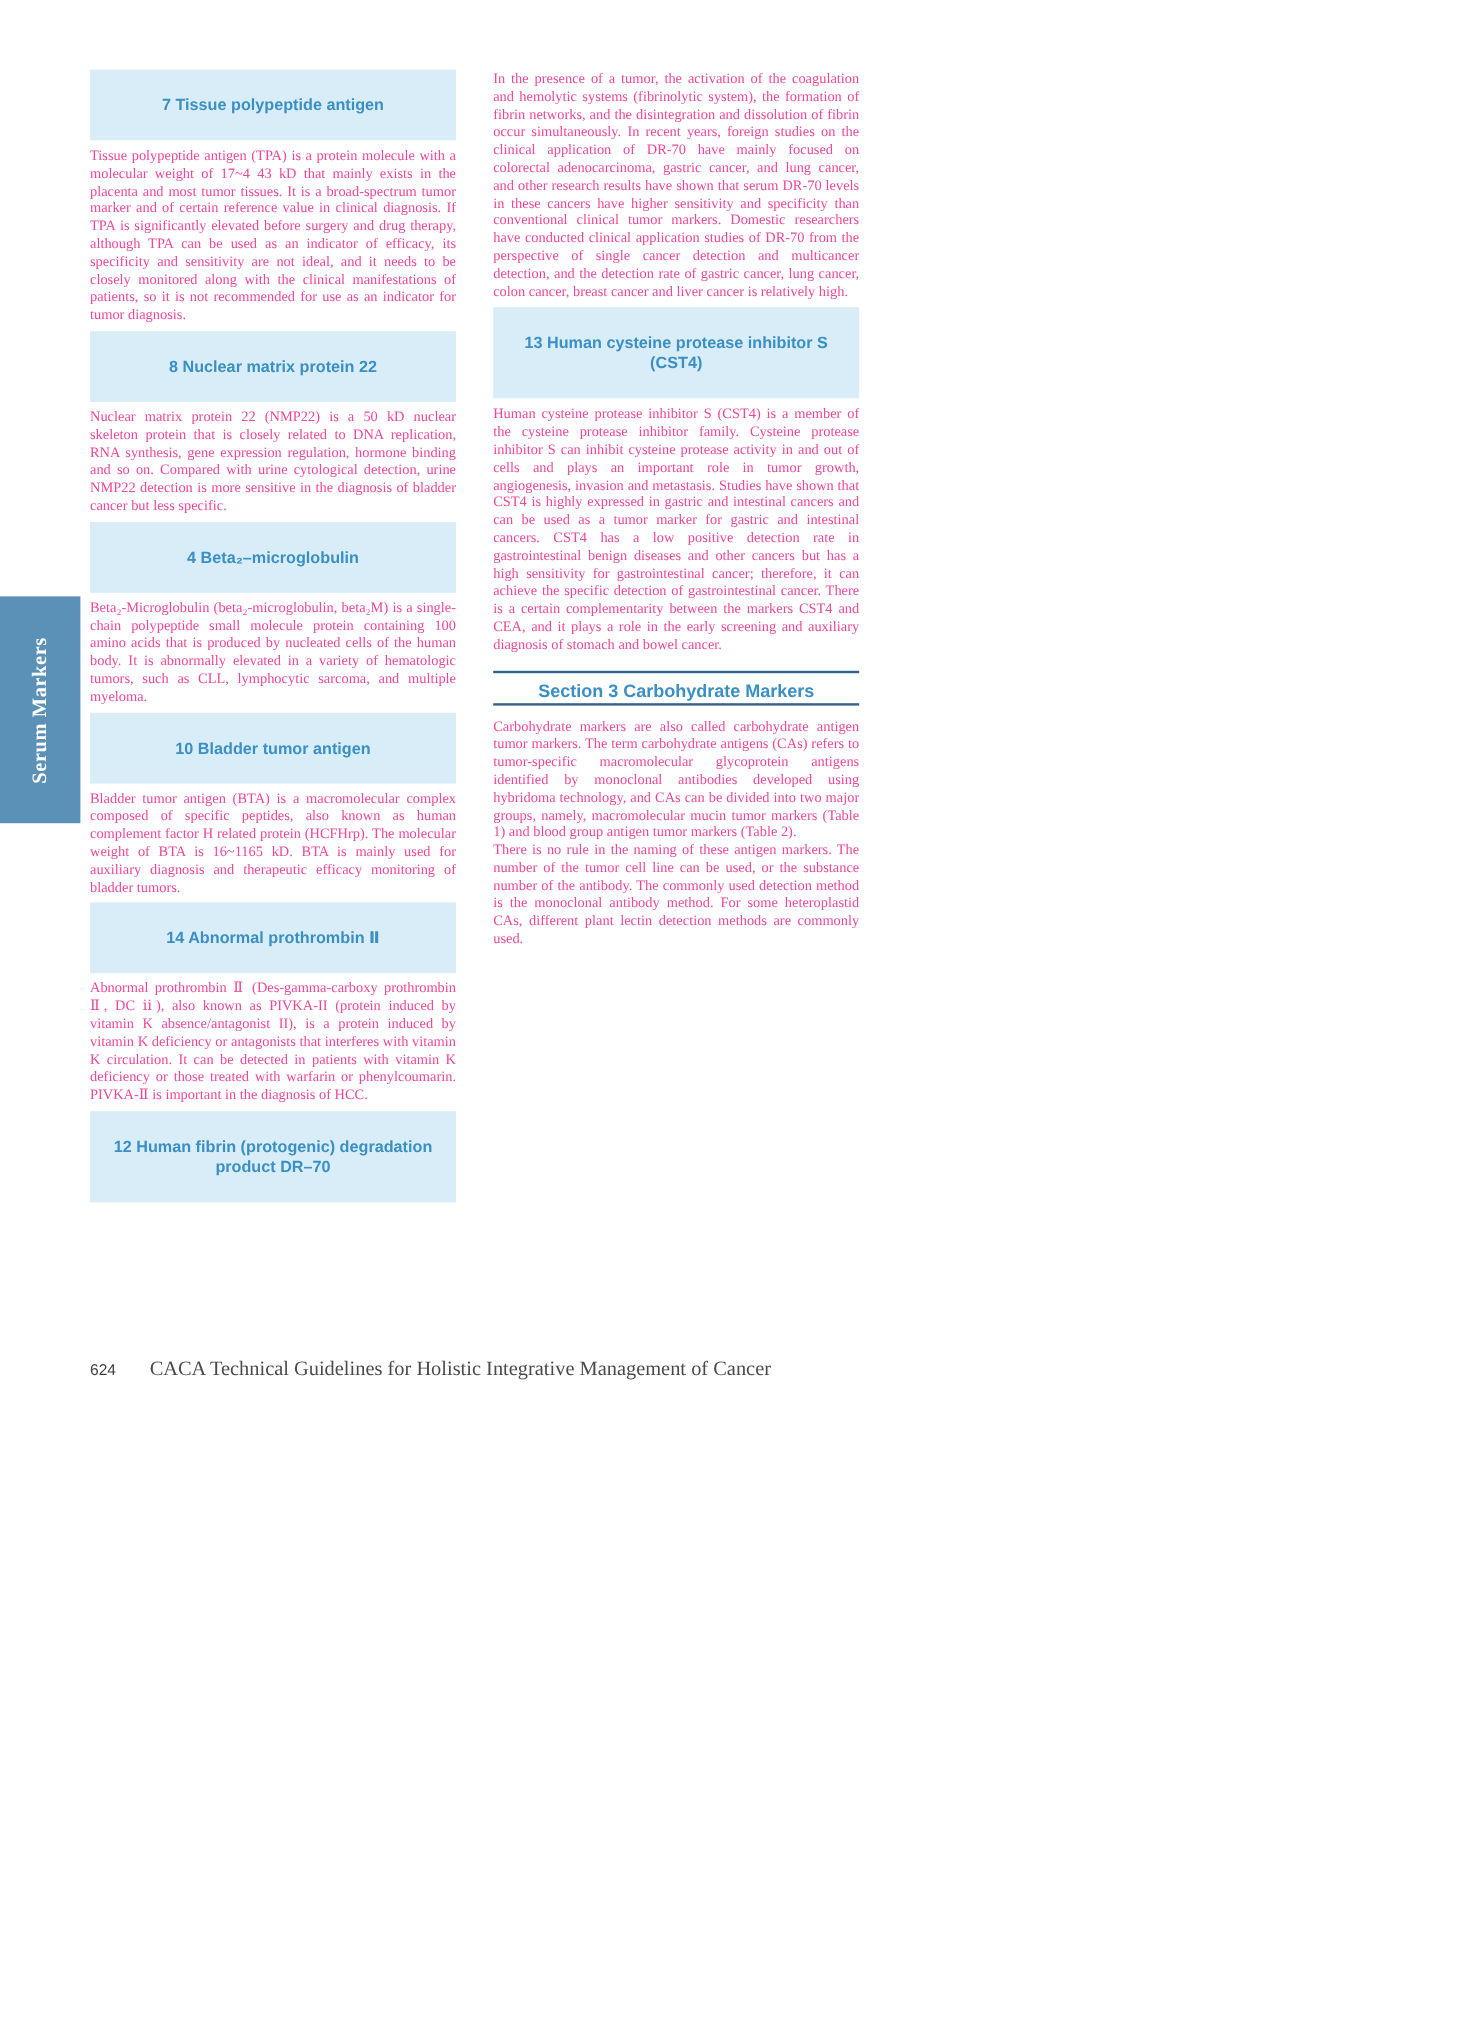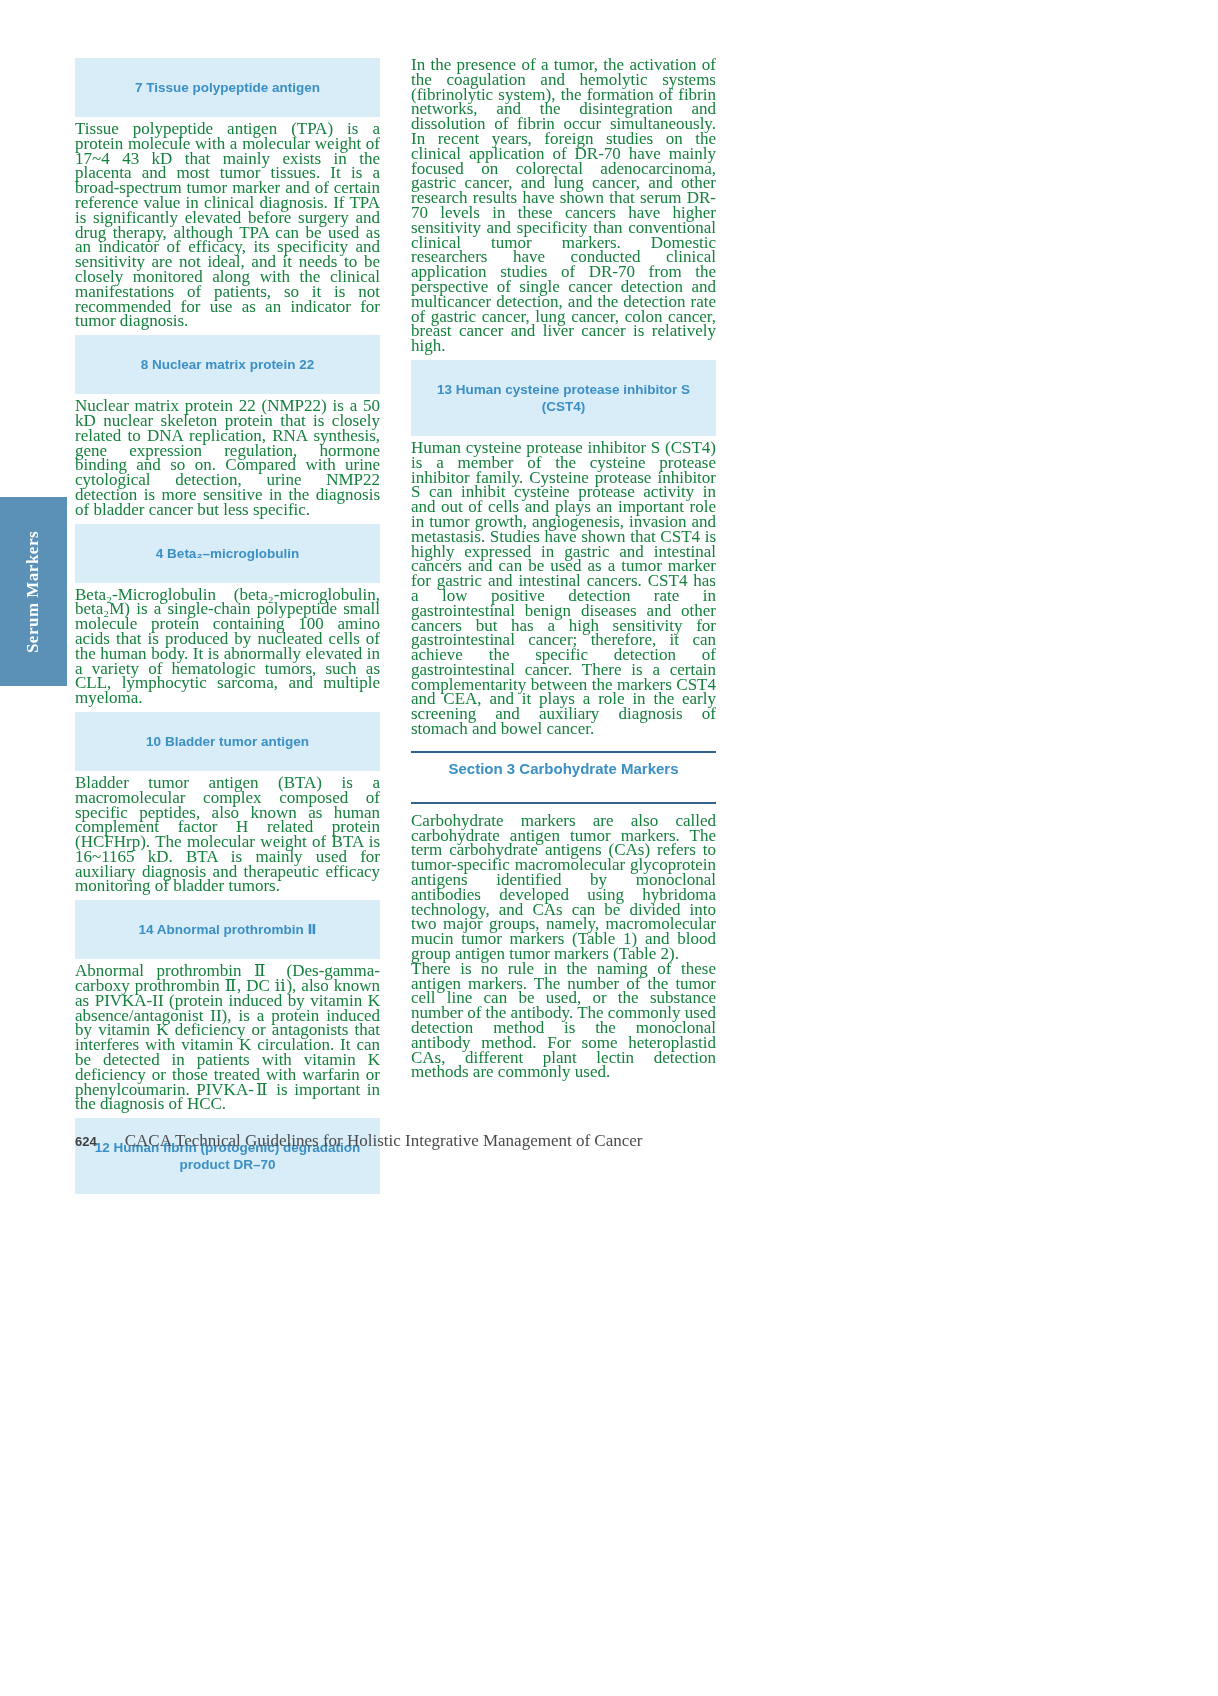--- a/index.html
+++ b/index.html
@@ -21,28 +21,28 @@
     font-family:"Liberation Sans","DejaVu Sans",sans-serif;
     font-weight:700;
     font-size:13.5px; line-height:17px;
     text-align:center;
     padding:21px 8px;
     margin:6px 0 5px;
   }
   .band:first-child { margin-top:0; }
   p.body {
     margin:0;
-    font-size:17px; line-height:14.8px;
+    font-size:12px; line-height:14.8px;
     text-align:justify;
-    color:#15803d;
+    color:#ec4899;
     font-family:"Liberation Serif","DejaVu Serif",serif;
   }
   .section3-title {
     margin:14px 0 10px;
-    padding:7px 4px 24px;
+    padding:7px 4px 0;
     text-align:center;
     color:var(--accent,#3a8fc5);
     font-family:"Liberation Sans","DejaVu Sans",sans-serif;
     font-weight:700;
     font-size:15px; line-height:18px;
     border-top:2px solid var(--rule,#33628c);
     border-bottom:2px solid var(--rule,#33628c);
   }
   .sidebar-tab {
     position:absolute; left:0; top:497px;
@@ -60,21 +60,20 @@
   }
   .footer {
     position:absolute; left:75px; top:1131px;
     white-space:nowrap;
     color:#4a4a4a;
   }
   .page-num {
     font-family:"Liberation Sans","DejaVu Sans",sans-serif;
     font-size:13px; color:#3f3f3f;
     margin-right:28px;
-    font-weight:bold;
   }
   .footer-text {
     font-family:"Liberation Serif","DejaVu Serif",serif;
     font-size:17px; color:#4a4a4a;
   }
 </style>
 </head>
 <body>
 
 <div class="page">

